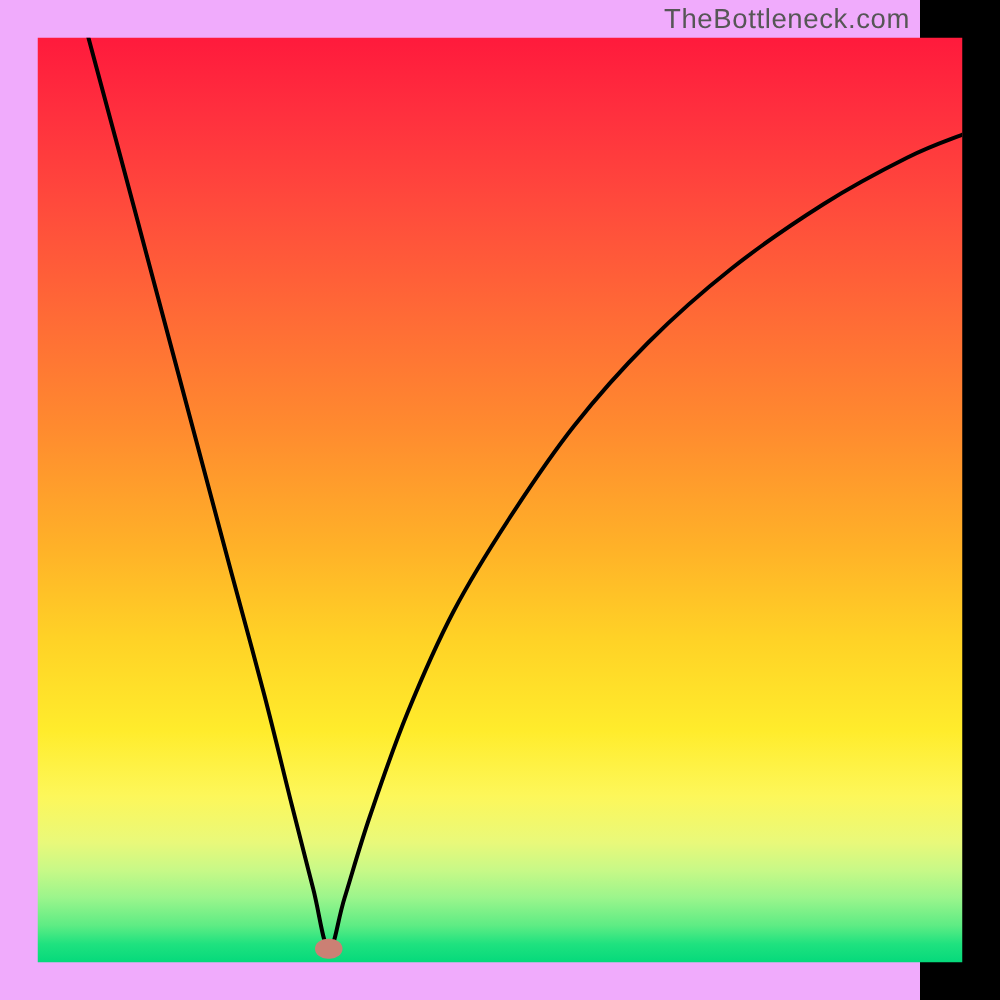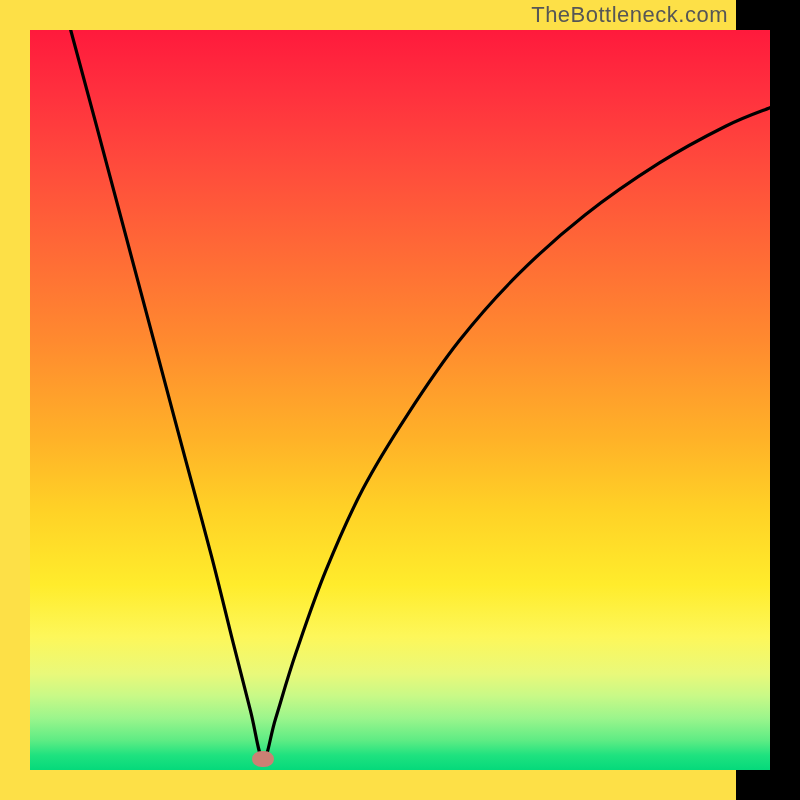--- a/index.html
+++ b/index.html
@@ -8,21 +8,21 @@
     width: 800px;
     height: 800px;
     background: #000;
     font-family: Arial, Helvetica, sans-serif;
     overflow: hidden;
   }
   .frame {
     position: relative;
     width: 736px;
     height: 800px;
-    background: #fde047;
+    background: #f0abfc;
   }
   .watermark {
     position: absolute;
     top: 2px;
     right: 8px;
     color: #565656;
     font-size: 22px;
     letter-spacing: 0.5px;
     font-weight: 400;
     z-index: 10;

